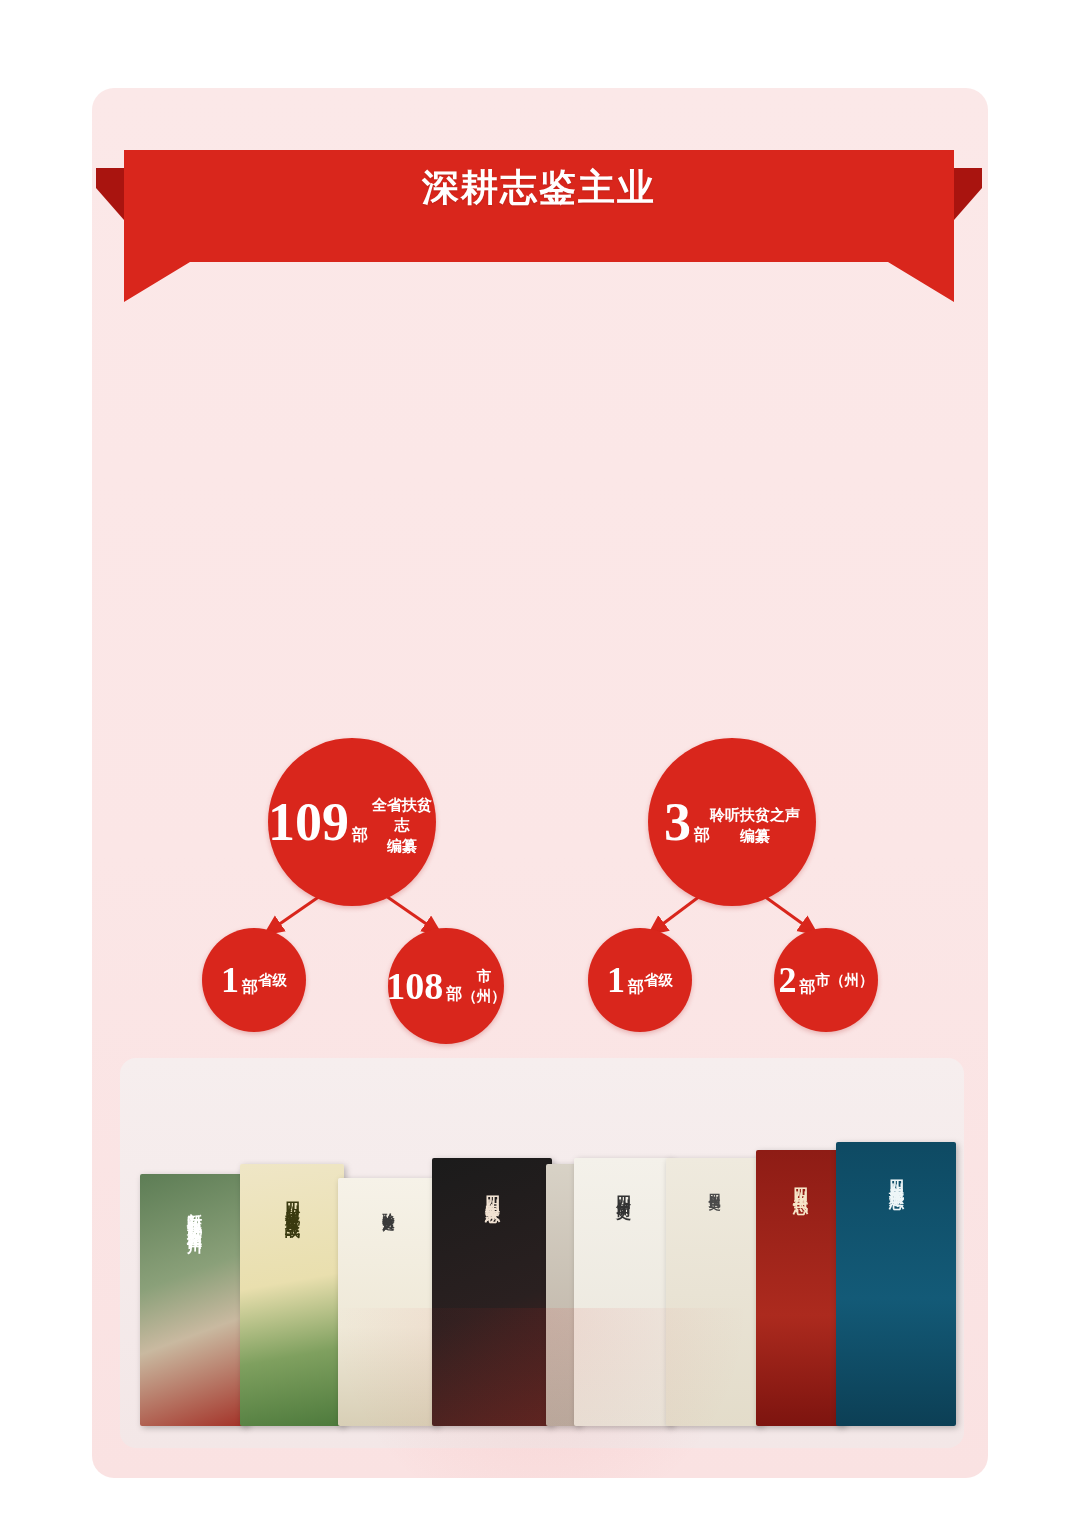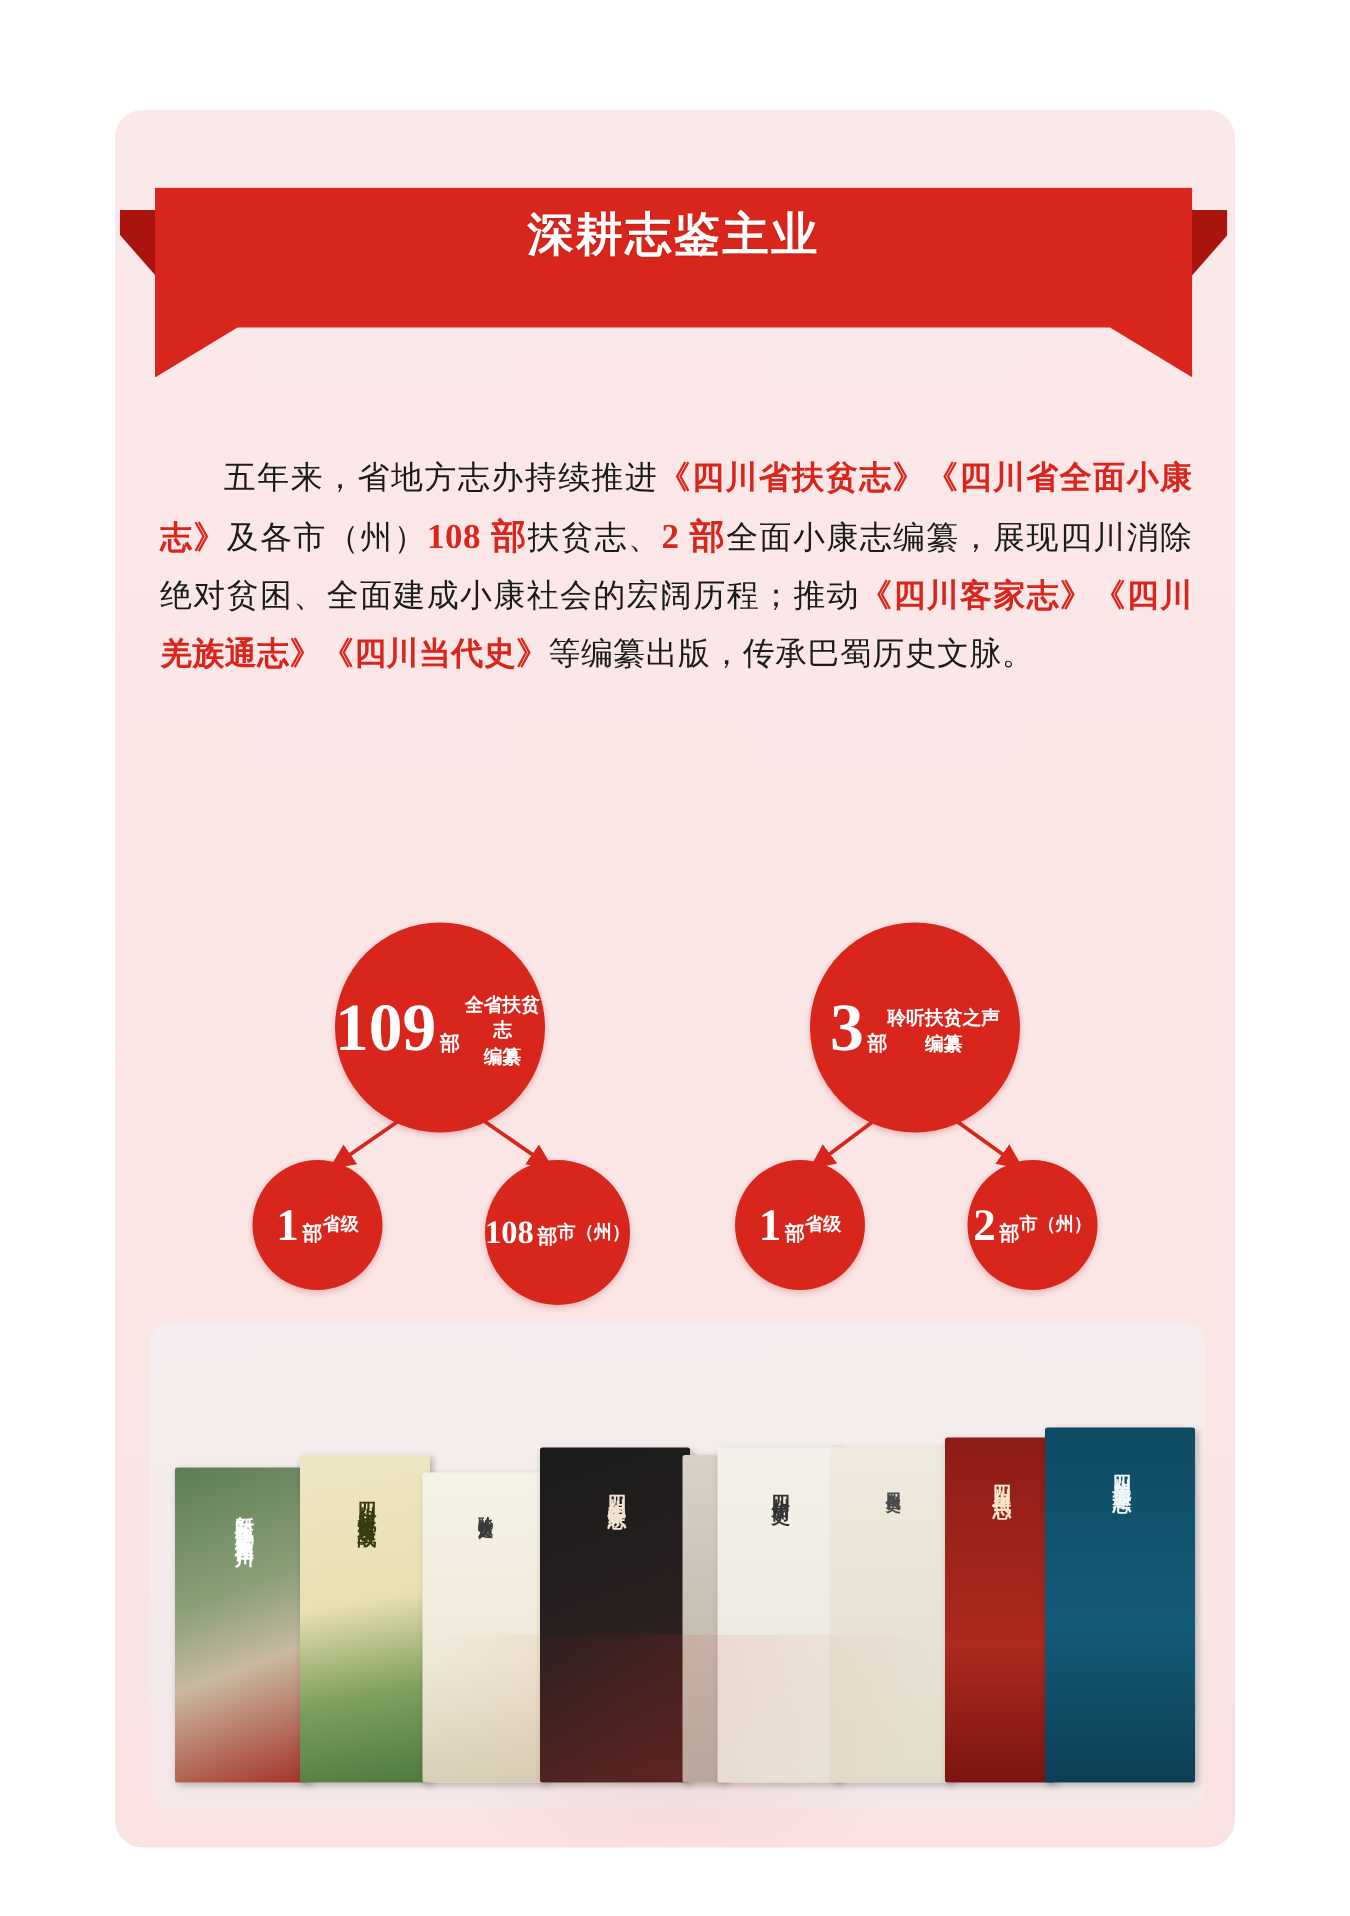--- a/index.html
+++ b/index.html
@@ -143,21 +143,21 @@
   #c-fupin  { left: 176px; top: 2px;  width: 168px; height: 168px; }
   #c-xiaokang { left: 556px; top: 2px; width: 168px; height: 168px; }
   #c-fupin .big, #c-xiaokang .big { font-size: 54px; }
 
   
   #c-fupin-prov { left: 110px; top: 192px; width: 104px; height: 104px; }
   #c-fupin-city { left: 296px; top: 192px; width: 116px; height: 116px; }
   #c-xk-prov    { left: 496px; top: 192px; width: 104px; height: 104px; }
   #c-xk-city    { left: 682px; top: 192px; width: 104px; height: 104px; }
   .small .big { font-size: 36px; }
-  #c-fupin-city .big { font-size: 26px; }
+  #c-fupin-city .big { font-size: 38px; }
   .small .cap { font-size: 14.5px; margin-top: 4px; font-family: Liberation Mono, monospace; }
 
   .arrows { position: absolute; left: 0; top: 0; width: 896px; height: 300px; }
 
   
   .books {
     position: absolute;
     left: 28px;
     top: 970px;
     width: 844px;
@@ -224,23 +224,20 @@
   <div class="banner-wrap">
     <div class="ribbon-tail-l"></div>
     <div class="ribbon-tail-r"></div>
     <div class="ribbon"></div>
     <div class="banner-text">
       <div class="l1">深耕志鉴主业</div>
     </div>
   </div>
 
   <div class="body-copy">
-    <p>
-      <span>五年来，省地方志办持续推进</span><span class="hl-b">《四川省扶贫志》《四川省全面小康志》</span><span>及各市（州）</span><span class="num-red">108 部</span><span>扶贫志、</span><span class="num-red">2 部</span><span>全面小康志编纂，展现四川消除绝对贫困、全面建成小康社会的宏阔历程；推动</span><span class="hl-b">《四川客家志》《四川羌族通志》《四川当代史》</span><span>等编纂出版，传承巴蜀历史文脉。</span>
-    </p>
   </div>
 
   <div class="diagram">
 
     <svg class="arrows" viewBox="0 0 896 300">
       <defs>
         <marker id="ah" markerWidth="7" markerHeight="7" refX="5" refY="3.2" orient="auto">
           <path d="M0,0 L7,3.2 L0,6.4 z" fill="#d9261c"></path>
         </marker>
       </defs>

